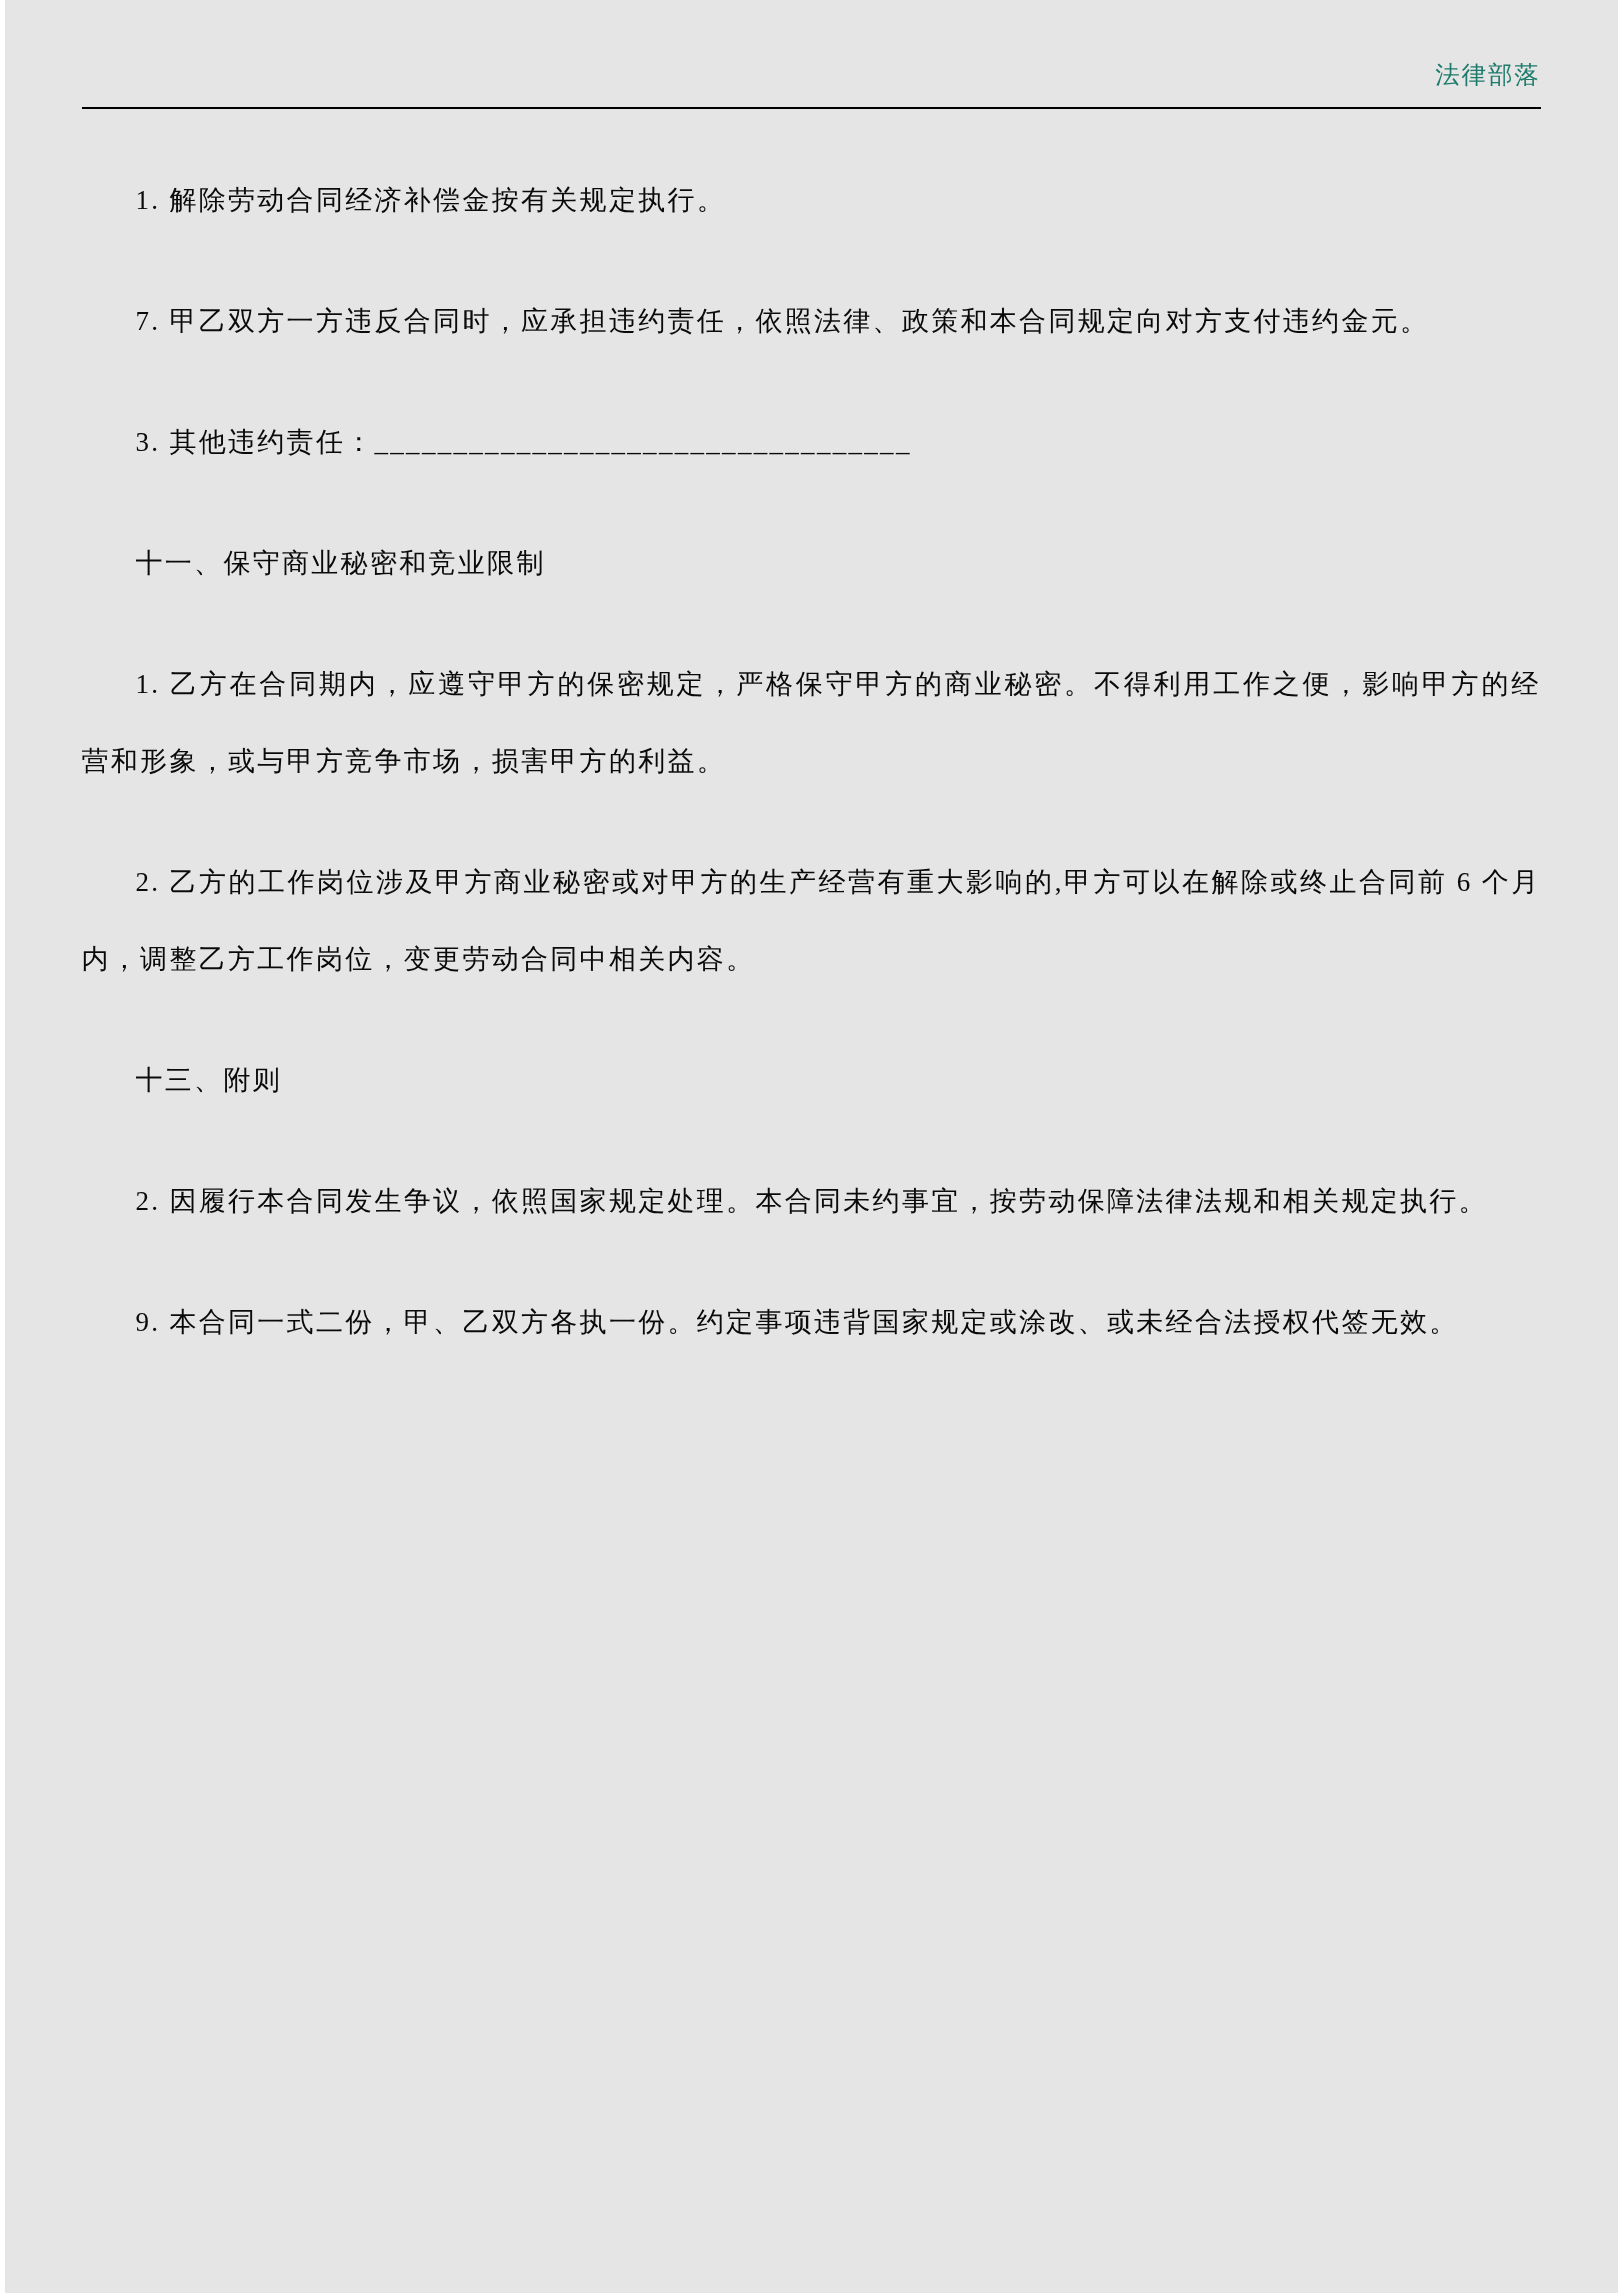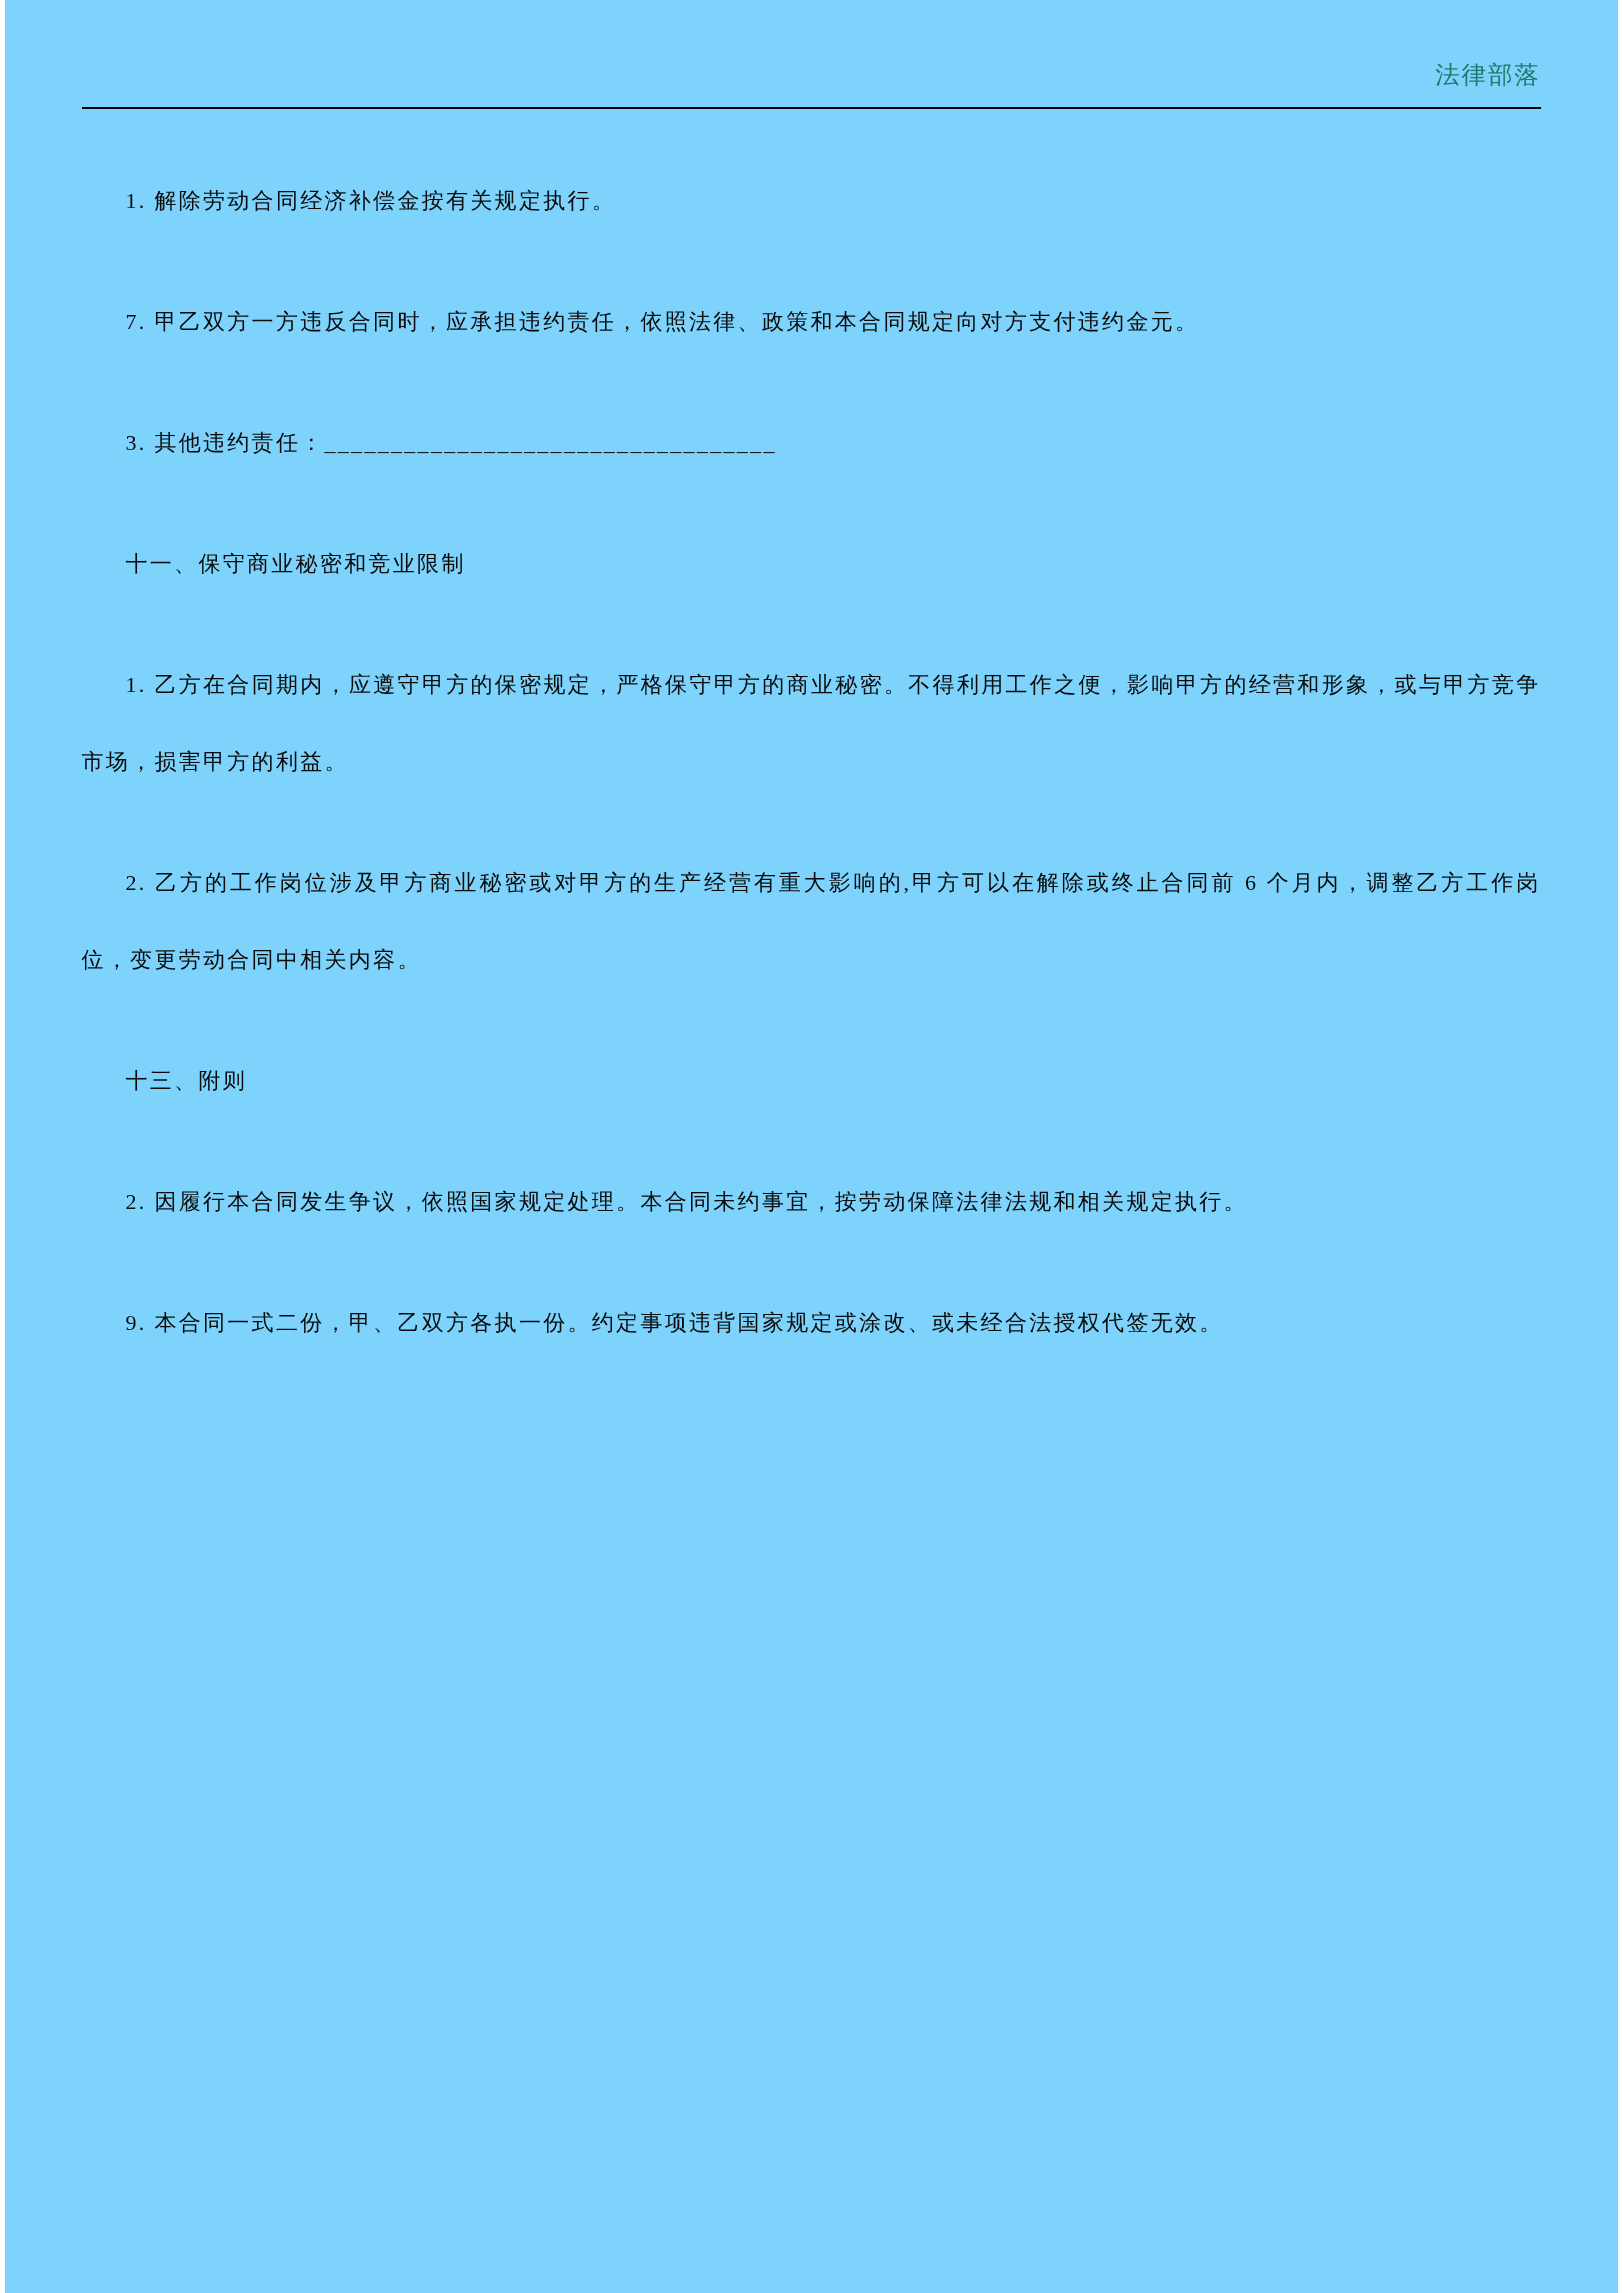--- a/index.html
+++ b/index.html
@@ -5,21 +5,21 @@
   html, body {
     margin: 0;
     padding: 0;
     background: #ffffff;
   }
   .page {
     position: relative;
     width: 1613px;
     height: 2294px;
     margin: 0 auto;
-    background: #7dd3fc;
+    background: #e5e5e5;
     box-sizing: border-box;
     padding: 58px 77px 0 77px;
     font-family: "Liberation Serif", "DejaVu Serif", serif;
     color: #000000;
     overflow: hidden;
   }
   .doc-header {
     display: flex;
     justify-content: flex-end;
     align-items: flex-end;
@@ -30,21 +30,21 @@
     font-size: 24.5px;
     letter-spacing: 1.8px;
     color: #1e7b6b;
     font-weight: 400;
   }
   .doc-body {
     padding-top: 53px;
   }
   .doc-body p {
     margin: 0 0 44px 0;
-    font-size: 22px;
+    font-size: 27px;
     line-height: 77px;
     letter-spacing: 2.3px;
     text-indent: 2em;
     text-align: justify;
     color: #0a0a0a;
     word-break: break-all;
   }
 </style>
 </head>
 <body>

